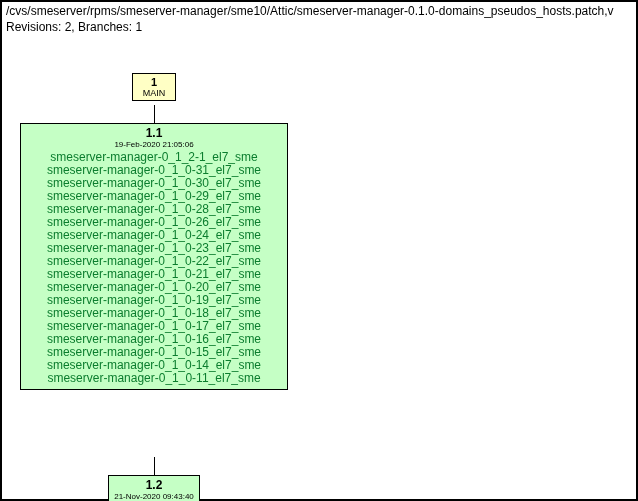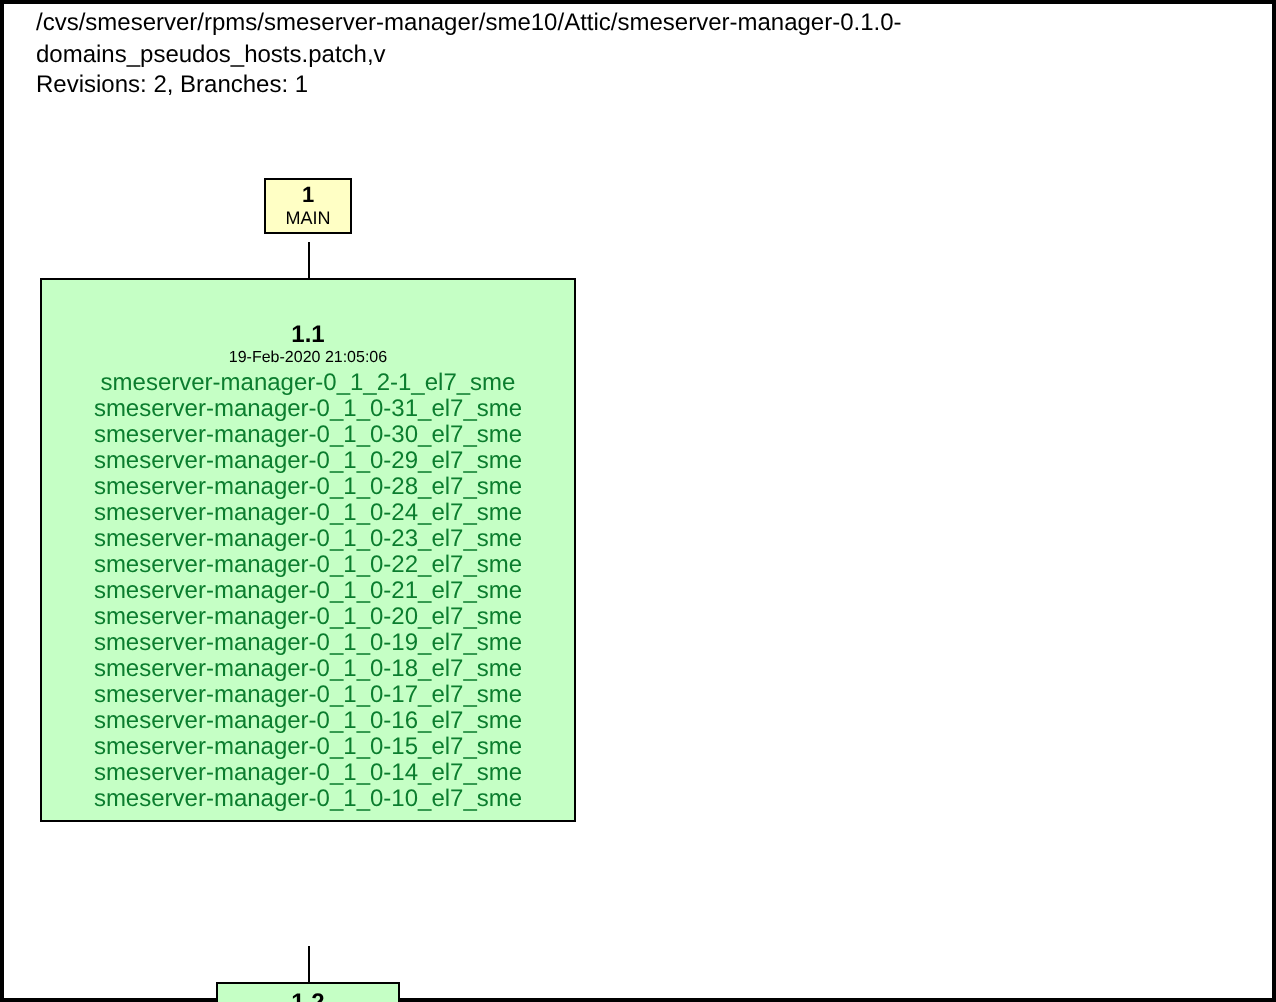--- a/index.html
+++ b/index.html
@@ -13,21 +13,21 @@
     overflow: hidden;
   }
   .page {
     width: 638px;
     height: 501px;
     border: 2px solid #000;
     box-sizing: border-box;
     position: relative;
   }
   .header {
-    padding: 2px 16px;
+    padding: 2px 4px;
     font-size: 12px;
     line-height: 1.3;
   }
   .filepath {
     font-family: Helvetica, Arial, sans-serif;
   }
   .meta {
     font-family: Helvetica, Arial, sans-serif;
   }
   .diagram {
@@ -47,21 +47,21 @@
     padding: 2px 0;
     left: 130px;
     top: 36px;
   }
   .node-main .num { font-weight: bold; }
   .node-main .lbl { font-size: 9px; text-align: center; }
   .node-rev {
     background: #c5ffc5;
     left: 18px;
     width: 268px;
-    padding: 20px 4px 4px 4px;
+    padding: 2px 4px 4px 4px;
   }
   .rev11 { top: 86px; }
   .rev-title { font-weight: bold; font-size: 12px; }
   .rev-date { font-size: 8px; color: #000; margin-bottom: 2px;}
   .tag-list {
     color: #0b7d2e;
     font-size: 12px;
     line-height: 13px;
     text-align: center;
   }
@@ -102,32 +102,33 @@
 
     <div class="node node-rev rev11">
       <div class="rev-title">1.1</div>
       <div class="rev-date">19-Feb-2020 21:05:06</div>
       <div class="tag-list" id="taglist">
           <div>smeserver-manager-0_1_2-1_el7_sme</div>
           <div>smeserver-manager-0_1_0-31_el7_sme</div>
           <div>smeserver-manager-0_1_0-30_el7_sme</div>
           <div>smeserver-manager-0_1_0-29_el7_sme</div>
           <div>smeserver-manager-0_1_0-28_el7_sme</div>
+          <div>smeserver-manager-0_1_0-26_el7_sme</div>
           <div>smeserver-manager-0_1_0-24_el7_sme</div>
           <div>smeserver-manager-0_1_0-23_el7_sme</div>
           <div>smeserver-manager-0_1_0-22_el7_sme</div>
           <div>smeserver-manager-0_1_0-21_el7_sme</div>
           <div>smeserver-manager-0_1_0-20_el7_sme</div>
           <div>smeserver-manager-0_1_0-19_el7_sme</div>
           <div>smeserver-manager-0_1_0-18_el7_sme</div>
           <div>smeserver-manager-0_1_0-17_el7_sme</div>
           <div>smeserver-manager-0_1_0-16_el7_sme</div>
           <div>smeserver-manager-0_1_0-15_el7_sme</div>
           <div>smeserver-manager-0_1_0-14_el7_sme</div>
-          <div>smeserver-manager-0_1_0-10_el7_sme</div>
+          <div>smeserver-manager-0_1_0-11_el7_sme</div>
         </div>
     </div>
 
     <div class="vline line2"></div>
 
     <div class="node node-rev rev12">
       <div class="rev-title">1.2</div>
       <div class="rev-date">21-Nov-2020 09:43:40</div>
 
     </div>

